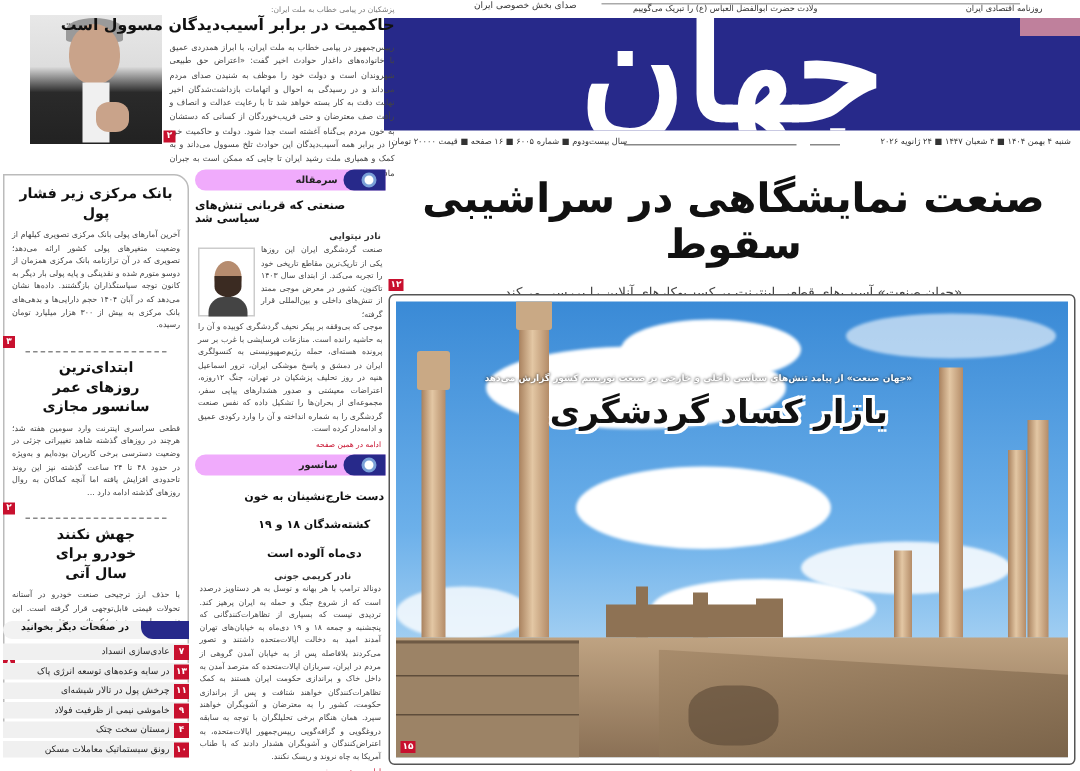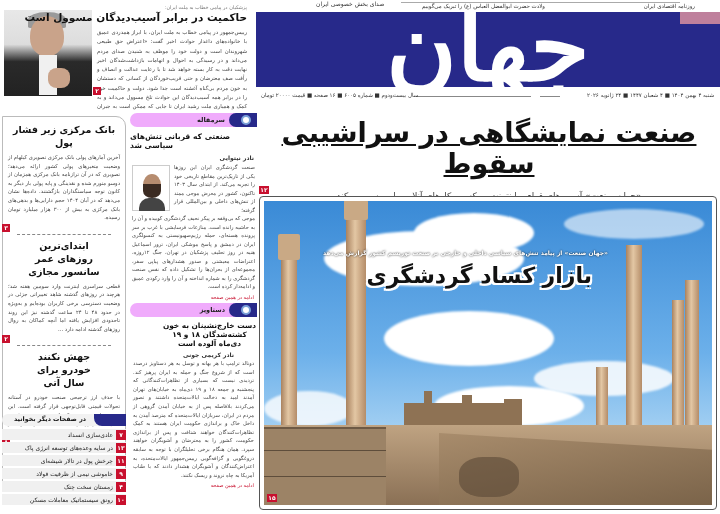--- a/index.html
+++ b/index.html
@@ -16,21 +16,21 @@
   .mast-banner { position: absolute; top: 12px; left: 0; width: 464px; height: 75px; background: #27298a; overflow: hidden; }
   .mast-banner .logo { position: absolute; left: 0; right: 0; top: -20px; text-align: center; color: #fff; font-family: "DejaVu Serif", serif; font-weight: bold; font-size: 96px; letter-spacing: 2px; line-height: 110px; }
   .mast-banner .corner-mark { position: absolute; right: 0; top: -12px; width: 40px; height: 24px; background: rgba(230,150,160,0.8); }
   .mast-info { position: absolute; top: 90px; left: 0; right: 0; height: 12px; font-size: 5.5px; color: #333; }
   .mast-info .date { position: absolute; right: 6px; top: 2px; }
   .mast-info .issue { position: absolute; left: 5px; top: 2px; }
   .mast-info .rule-l { position: absolute; left: 160px; width: 115px; top: 6px; border-top: 1px solid #888; }
   .mast-info .rule-r { position: absolute; right: 160px; width: 20px; top: 6px; border-top: 1px solid #888; }
 
   
-  .top-story { position: absolute; left: 0; top: 0; width: 255px; height: 108px; }
+  .top-story { position: absolute; left: 16px; top: 0; width: 255px; height: 108px; }
   .top-story .photo { position: absolute; left: 4px; top: 10px; width: 88px; height: 86px; background: linear-gradient(180deg,#e8e8e8 0%,#ddd 40%,#2a2a2a 60%,#222 100%); overflow: hidden; }
   .top-story .photo .head { position: absolute; left: 26px; top: 6px; width: 34px; height: 40px; border-radius: 50% 50% 45% 45%; background: #c9a38a; }
   .top-story .photo .hair { position: absolute; left: 24px; top: 2px; width: 38px; height: 16px; border-radius: 50% 50% 10% 10%; background: #9a9a9a; }
   .top-story .photo .shirt { position: absolute; left: 35px; top: 45px; width: 18px; height: 40px; background: #f0f0f0; }
   .top-story .photo .hands { position: absolute; left: 44px; top: 58px; width: 22px; height: 20px; border-radius: 40%; background: #c9a38a; }
   .top-story .kicker { position: absolute; right: 8px; top: 4px; font-size: 5px; color: #777; }
   .top-story .title { position: absolute; right: 8px; top: 11px; font-size: 10.5px; font-weight: bold; color: #111; }
   .top-story .body { position: absolute; right: 8px; top: 28px; width: 150px; font-size: 5.4px; line-height: 9.3px; color: #444; text-align: justify; }
   .page-tag { display: inline-block; background: #c8102e; color: #fff; font-size: 6px; font-weight: bold; width: 8px; height: 8px; line-height: 8px; text-align: center; }
   .top-story .tag { position: absolute; left: 93px; top: 87px; }
@@ -63,27 +63,27 @@
   .editorial .e-wrap { position: relative; margin-top: 2px; }
   .editorial .e-photo { position: absolute; left: 2px; top: 2px; width: 38px; height: 46px; border: 1px solid #ccc; background: #fff; }
   .editorial .e-photo .face { position: absolute; left: 10px; top: 8px; width: 18px; height: 22px; border-radius: 50%; background: #b68c6f; }
   .editorial .e-photo .beard { position: absolute; left: 10px; top: 18px; width: 18px; height: 14px; border-radius: 0 0 50% 50%; background: #3b2b22; }
   .editorial .e-photo .torso { position: absolute; left: 6px; top: 32px; width: 26px; height: 13px; border-radius: 10px 10px 0 0; background: #444; }
   .editorial .e-body-top { margin-right: 2px; margin-left: 44px; font-size: 5.2px; line-height: 8.5px; color: #444; text-align: justify; }
   .editorial .e-body { font-size: 5.2px; line-height: 8.5px; color: #444; text-align: justify; padding: 0 2px; }
   .continue { font-size: 5px; color: #c8102e; margin: 3px 3px 0 0; }
 
   .note-box { position: absolute; left: 0; top: 190px; width: 127px; }
-  .note-box .n-title { font-size: 7.4px; font-weight: bold; color: #111; text-align: center; line-height: 9px; margin-top: 4px; margin-left: 32px; }
+  .note-box .n-title { font-size: 7.4px; font-weight: bold; color: #111; text-align: center; line-height: 19px; margin-top: 4px; margin-left: 32px; }
   .note-box .author { font-size: 6px; font-weight: bold; color: #333; margin: 3px 0 1px 30px; text-align: center; }
   .note-box .n-body { font-size: 5.2px; line-height: 8.6px; color: #444; text-align: justify; padding: 0 3px; }
 
   
   .main-head { position: absolute; left: 258px; top: 112px; width: 462px; height: 85px; text-align: center; }
-  .main-head .h1 { font-family: "DejaVu Sans", sans-serif; font-size: 27px; font-weight: bold; color: #111; margin-top: 5px; letter-spacing: -0.5px; text-decoration: underline; }
+  .main-head .h1 { font-family: "DejaVu Sans", sans-serif; font-size: 27px; font-weight: bold; color: #111; margin-top: 5px; letter-spacing: -0.5px; }
   .main-head .sub { font-size: 9px; color: #444; margin-top: 12px; }
   .main-head .tag { position: absolute; left: 1px; top: 74px; }
 
   
   .hero { position: absolute; left: 259px; top: 196px; width: 458px; height: 314px; border: 1px solid #555; border-radius: 4px; overflow: hidden; background: #fff; padding: 4px; }
   .hero-inner { position: relative; width: 100%; height: 100%; overflow: hidden; background: linear-gradient(180deg,#3a8ad6 0%,#6cb0ea 50%,#a9d3f3 78%,#cfe6f7 100%); }
   .cloud { position: absolute; background: #fff; border-radius: 50%; filter: blur(1px); }
   .column { position: absolute; bottom: 80px; background: linear-gradient(90deg,#a9825f,#e3c7a4 45%,#b48c68); }
   .capital { position: absolute; background: #c9a985; border-radius: 2px; }
   .ruins { position: absolute; left: 0; right: 0; bottom: 0; height: 80px; background: linear-gradient(180deg,#bfa382,#8a7055); }
@@ -204,21 +204,21 @@
     </div>
     <div class="e-body">موجی که بی‌وقفه بر پیکر نحیف گردشگری کوبیده و آن را به حاشیه رانده است. منازعات فرسایشی با غرب بر سر پرونده هسته‌ای، حمله رژیم‌صهیونیستی به کنسولگری ایران در دمشق و پاسخ موشکی ایران، ترور اسماعیل هنیه در روز تحلیف پزشکیان در تهران، جنگ ۱۲روزه، اعتراضات معیشتی و صدور هشدارهای پیاپی سفر، مجموعه‌ای از بحران‌ها را تشکیل داده که نفس صنعت گردشگری را به شماره انداخته و آن را وارد رکودی عمیق و ادامه‌دار کرده است.</div>
     <div class="continue">ادامه در همین صفحه</div>
   </div>
 
   <div class="note-box">
     <div class="sec-head">
       <div class="icon-pill">
           <div class="pen"></div>
         </div>
-      <span class="label">دستاویز</span>
+      <span class="label">سانسور</span>
     </div>
     <div class="n-title">دست خارج‌نشینان به خون کشته‌شدگان ۱۸ و ۱۹ دی‌ماه آلوده است</div>
     <div class="author">نادر کریمی جونی</div>
     <div class="n-body">دونالد ترامپ با هر بهانه و توسل به هر دستاویز درصدد است که از شروع جنگ و حمله به ایران پرهیز کند. تردیدی نیست که بسیاری از تظاهرات‌کنندگانی که پنجشنبه و جمعه ۱۸ و ۱۹ دی‌ماه به خیابان‌های تهران آمدند امید به دخالت ایالات‌متحده داشتند و تصور می‌کردند بلافاصله پس از به خیابان آمدن گروهی از مردم در ایران، سربازان ایالات‌متحده که مترصد آمدن به داخل خاک و براندازی حکومت ایران هستند به کمک تظاهرات‌کنندگان خواهند شتافت و پس از براندازی حکومت، کشور را به معترضان و آشوبگران خواهند سپرد. همان هنگام برخی تحلیلگران با توجه به سابقه دروغگویی و گزافه‌گویی رییس‌جمهور ایالات‌متحده، به اعتراض‌کنندگان و آشوبگران هشدار دادند که با طناب آمریکا به چاه نروند و ریسک نکنند.</div>
     <div class="continue">ادامه در همین صفحه</div>
   </div>
 </div>
 
 <div class="main-head">
   <div class="h1">صنعت نمایشگاهی در سراشیبی سقوط</div>

